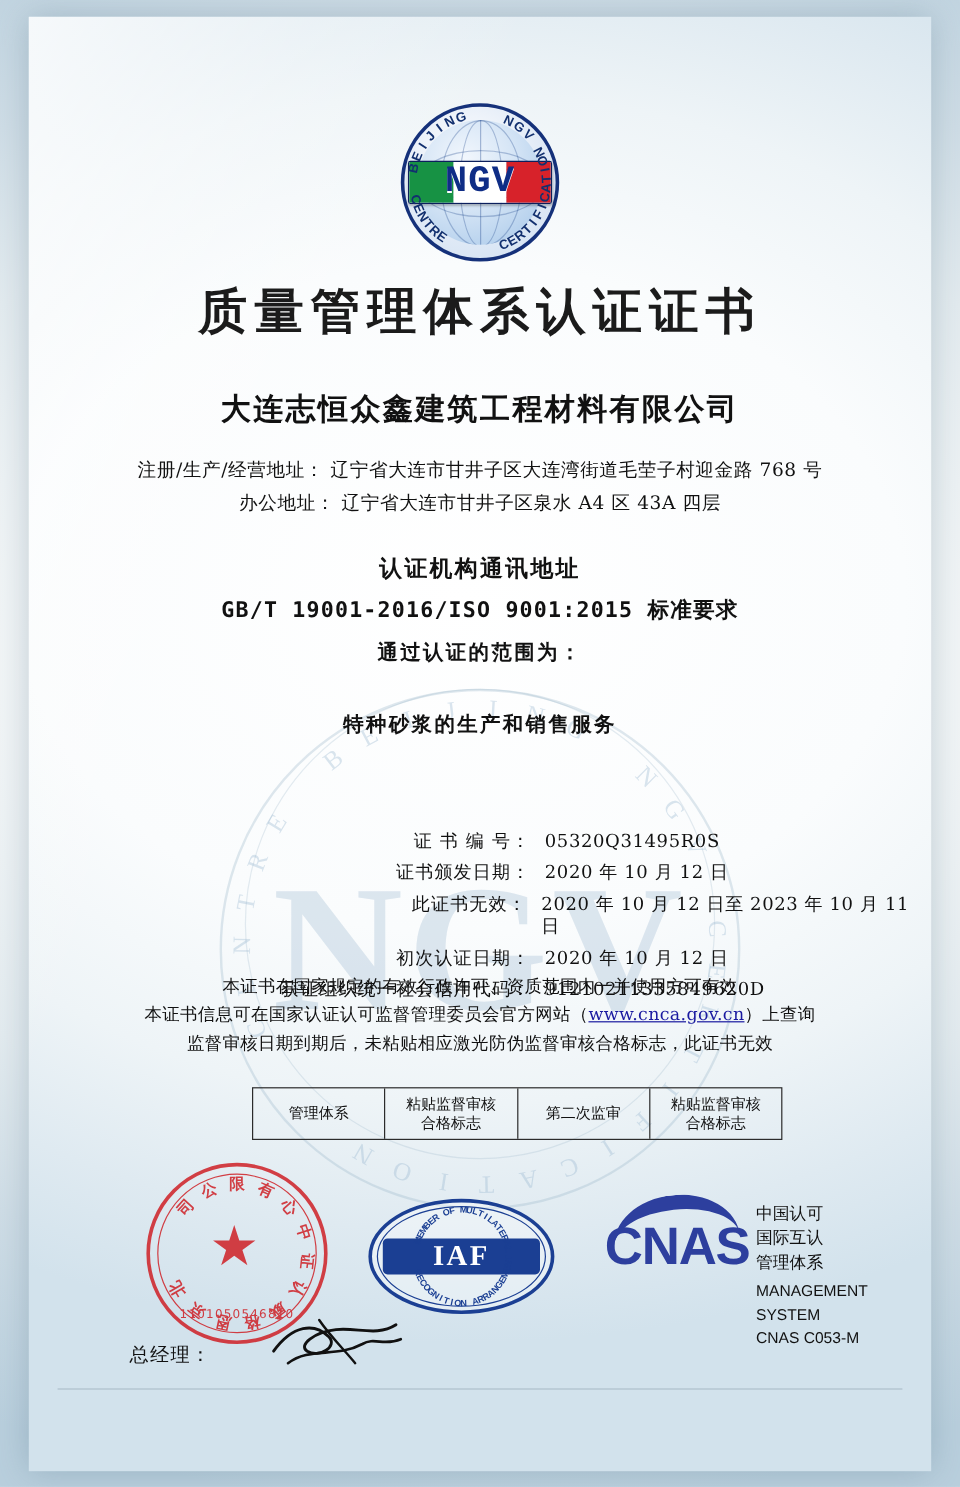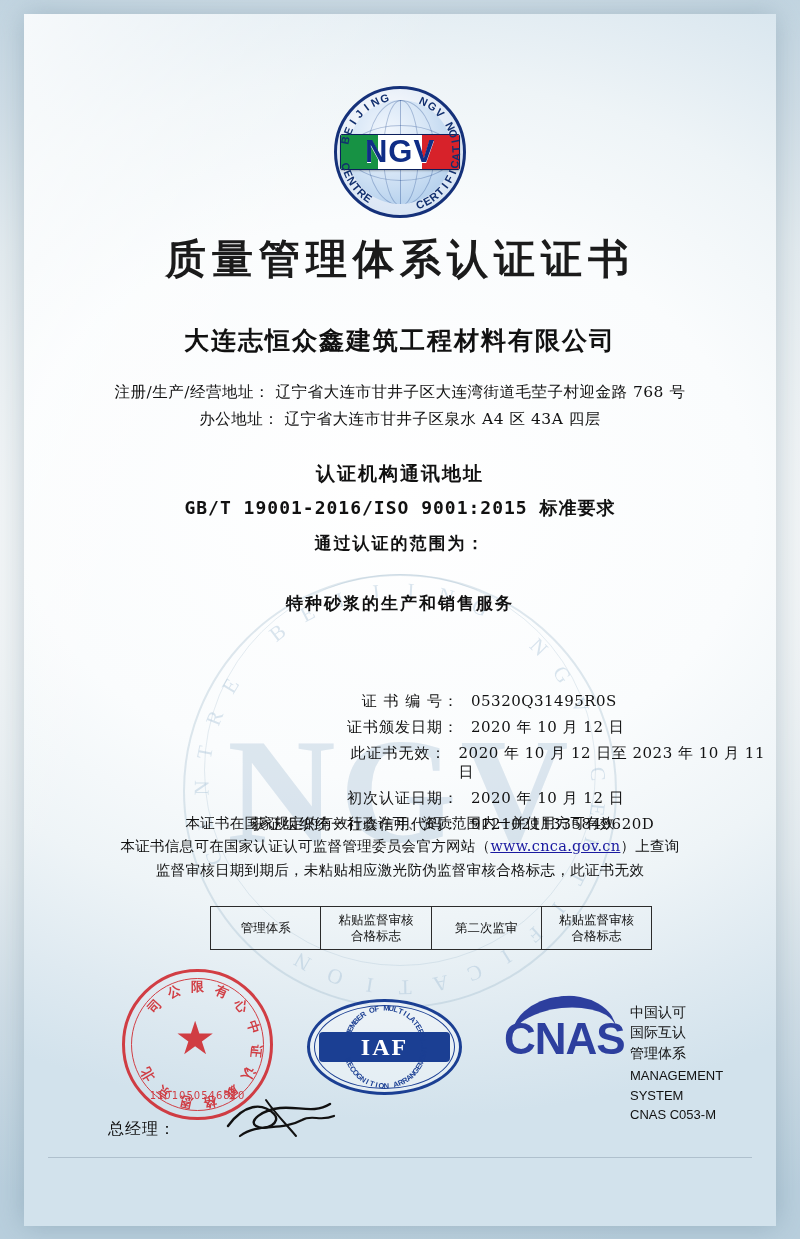--- a/index.html
+++ b/index.html
@@ -80,21 +80,21 @@
     position:absolute;left:6px;right:6px;top:50%;transform:translateY(-50%);
     height:34px;display:flex;border:1.5px solid #0c1f5c;border-radius:2px;overflow:hidden;
     box-shadow:0 1px 2px rgba(0,0,0,.25);
   }
   .logo .band i{display:block;height:100%;}
   .band .g{width:31%;background:#179244;}
   .band .w{width:38%;background:#ffffff;}
   .band .r{width:31%;background:#d7222a;}
   .logo .ngv{
     position:absolute;left:0;right:0;top:50%;transform:translateY(-50%);
-    text-align:center;font-family:Liberation Sans, sans-serif;font-weight:bold;
+    text-align:center;font-family:Liberation Mono, monospace;font-weight:bold;
     font-size:31px;letter-spacing:1px;color:#0f2d86;
     text-shadow:0 1px 0 #fff;
   }
   .arc{position:absolute;left:0;top:0;width:132px;height:132px;}
   .arc span{
     position:absolute;left:66px;top:66px;
     font-size:11px;font-weight:bold;color:#12306f;
     font-family:"Liberation Sans",sans-serif;
     transform-origin:0 0;
   }
@@ -118,21 +118,21 @@
   .std-block{position:absolute;left:0;right:0;top:447px;text-align:center;}
   .std1{font-family:"DejaVu Serif",serif;font-weight:bold;font-size:19px;letter-spacing:2px;color:#111;}
   .std2{font-family:"DejaVu Sans Mono",monospace;font-weight:bold;font-size:18px;letter-spacing:1px;color:#111;margin-top:9px;}
   .std3{font-family:"DejaVu Serif",serif;font-weight:bold;font-size:17px;letter-spacing:2px;color:#111;margin-top:12px;}
   .scope{
     position:absolute;left:0;right:0;top:578px;text-align:center;
     font-family:"DejaVu Serif",serif;font-weight:bold;font-size:17px;letter-spacing:2px;color:#111;
   }
   
   .fields{position:absolute;left:0;right:0;top:678px;}
-  .frow{display:flex;align-items:baseline;margin-bottom:7px;padding-left:17px;}
+  .frow{display:flex;align-items:baseline;margin-bottom:7px;}
   .flabel{
     width:418px;text-align:right;padding-right:12px;
     font-family:"DejaVu Serif",serif;font-size:15px;color:#111;letter-spacing:1px;
   }
   .fvalue{
     font-family:"DejaVu Serif",serif;font-size:15px;color:#111;letter-spacing:.5px;
   }
   
   .notes{
     position:absolute;left:0;right:0;top:798px;text-align:center;

